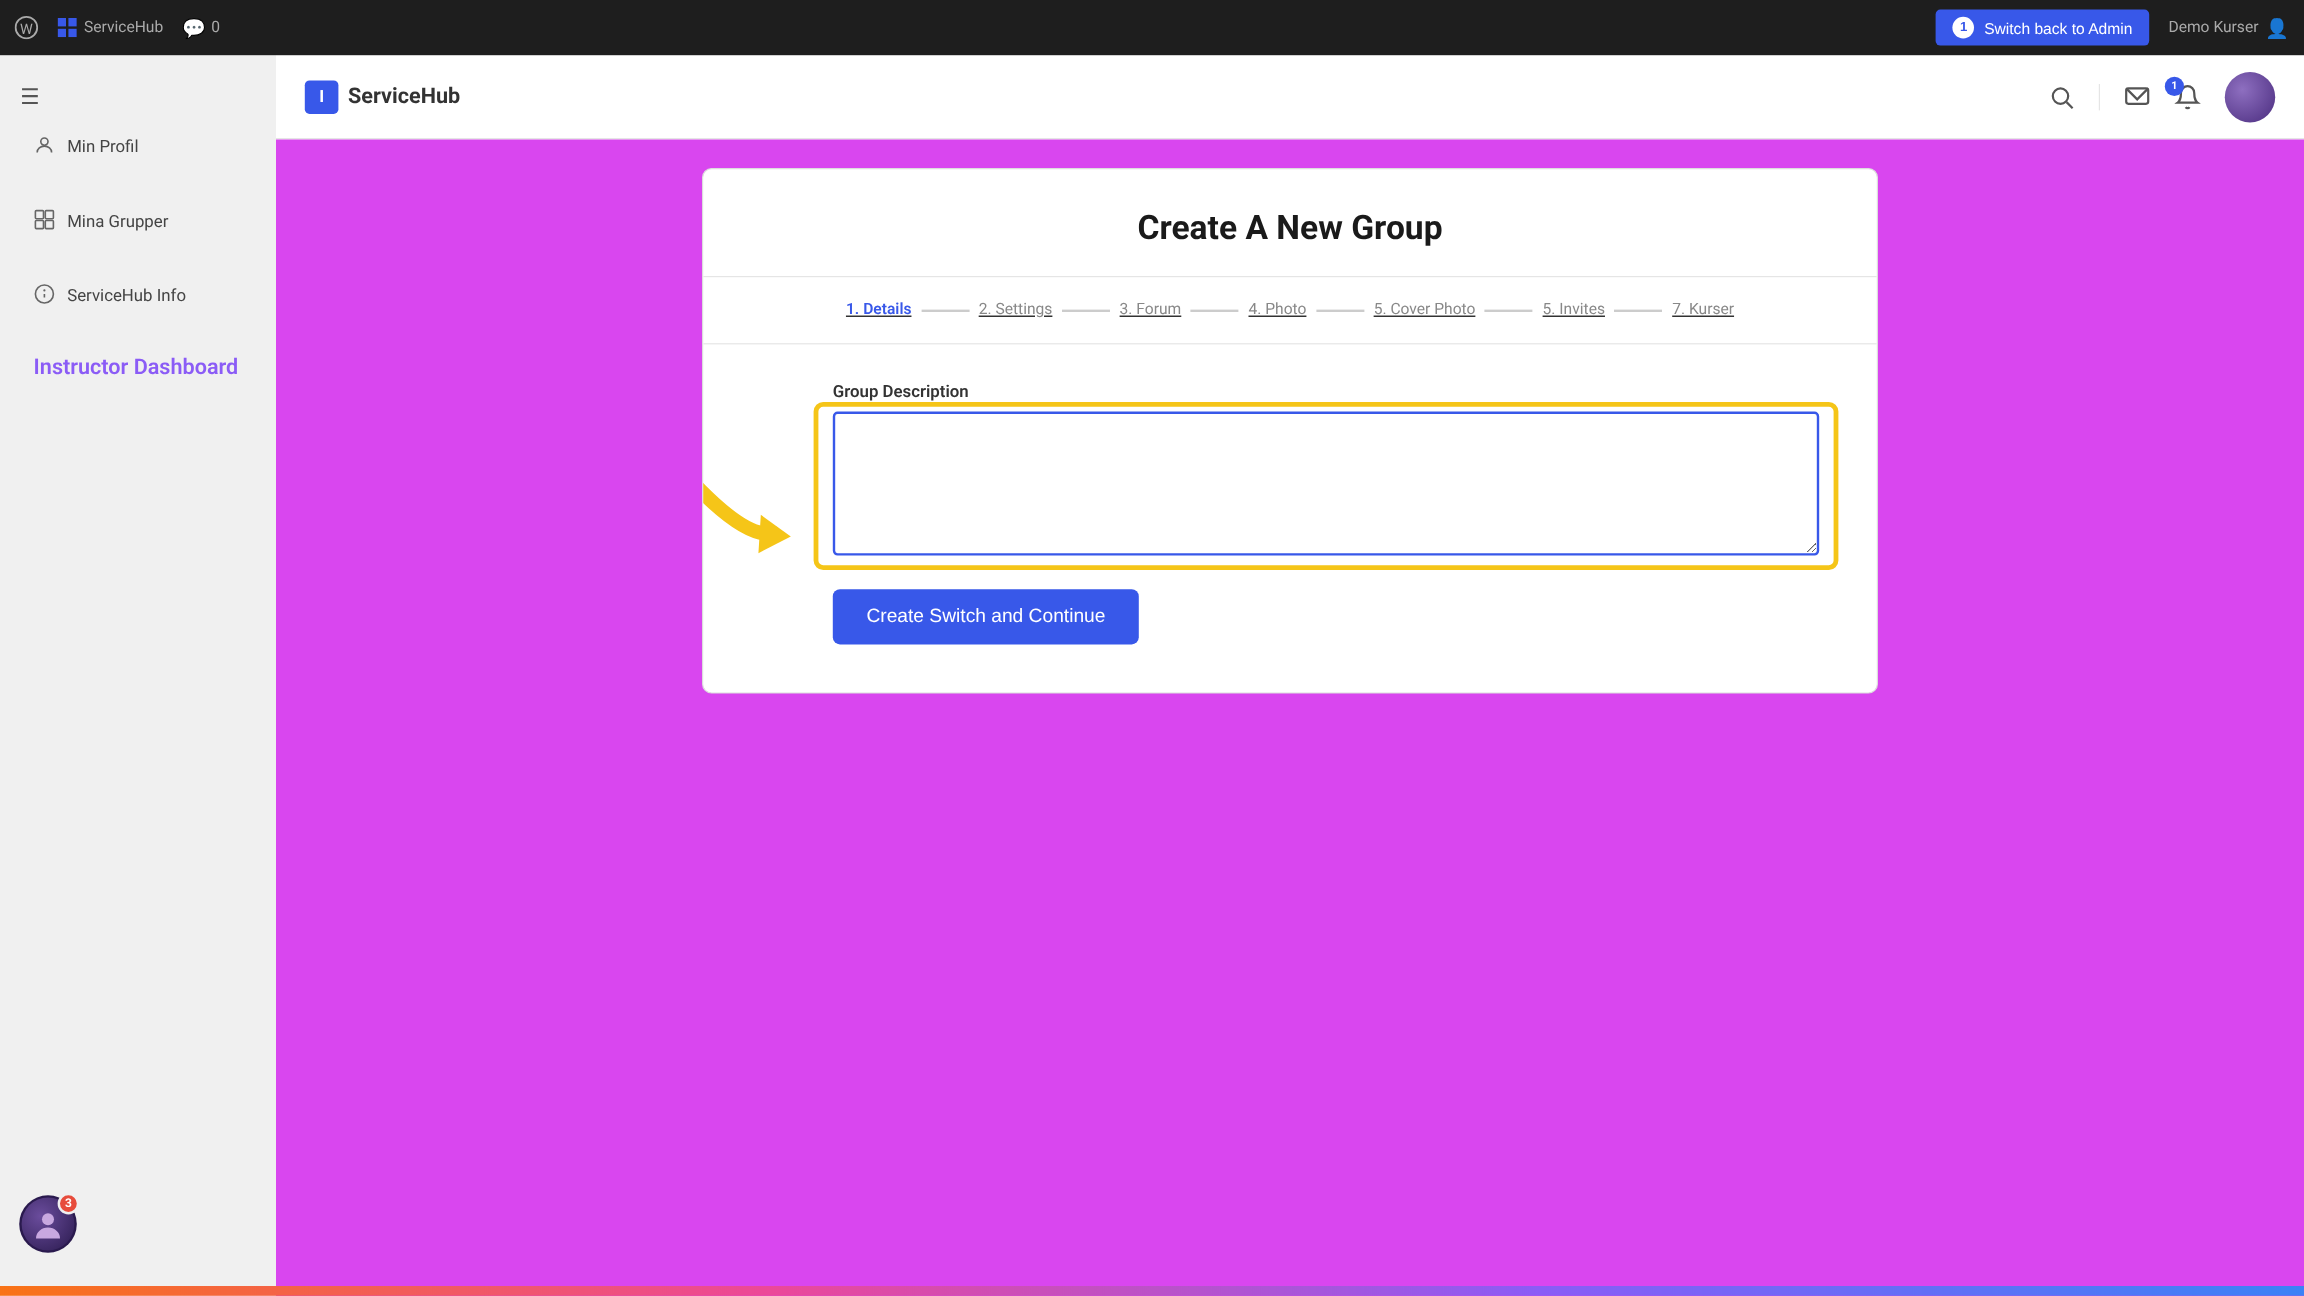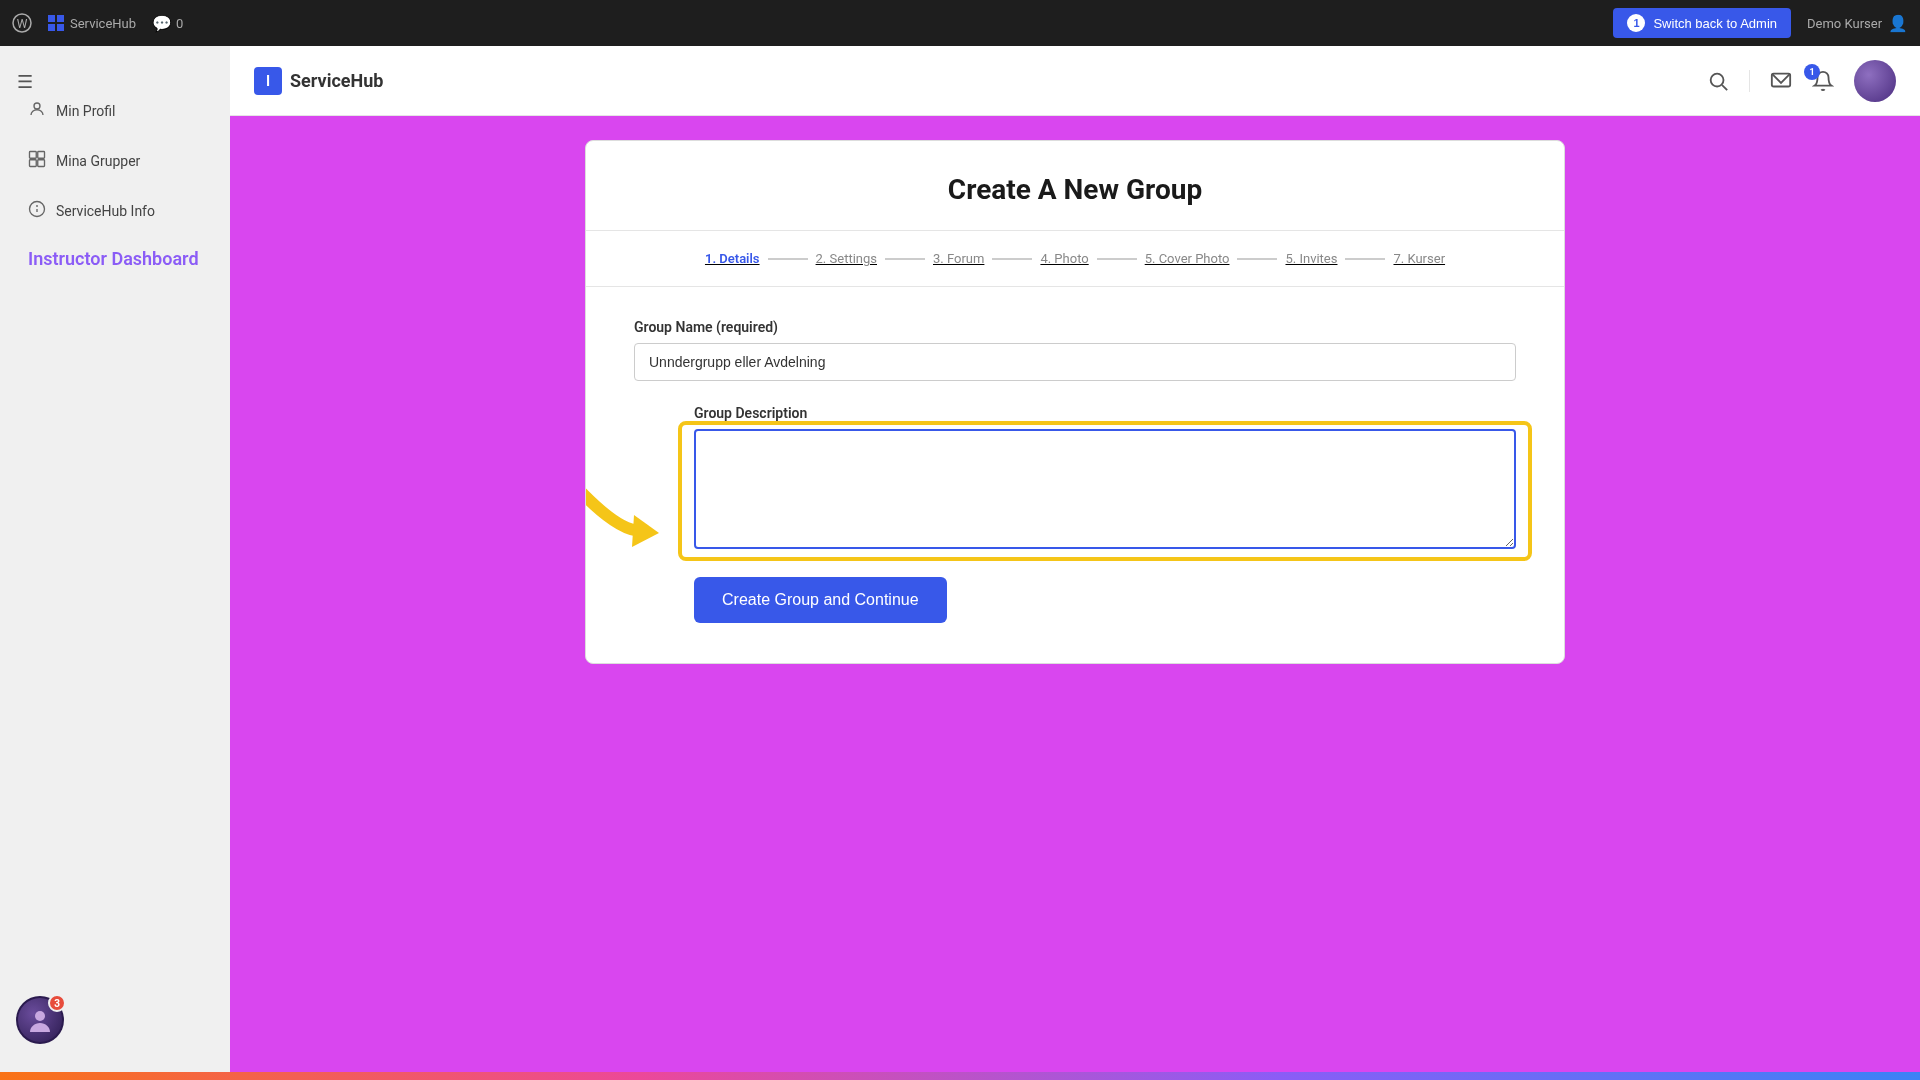--- a/index.html
+++ b/index.html
@@ -84,21 +84,21 @@
       width: 230px;
       background: #f0f0f0;
       padding: 20px 0;
       flex-shrink: 0;
       display: flex;
       flex-direction: column;
     }
     .sidebar-nav {
       display: flex;
       flex-direction: column;
-      gap: 8px;
+      gap: 20px;
       padding: 0 16px;
       flex: 1;
     }
     .sidebar-item {
       display: flex;
       align-items: center;
       gap: 10px;
       padding: 10px 12px;
       border-radius: 6px;
       cursor: pointer;
@@ -546,24 +546,20 @@
           <span>5. Invites</span>
         </div>
         <div class="step-divider"></div>
         <div class="step-item">
           <span>7. Kurser</span>
         </div>
       </div>
 
       <div class="form-area">
 
-        <div class="form-group">
-          <label class="form-label">Group Name (required)</label>
-          <input type="text" class="form-input" value="Unndergrupp eller Avdelning" style="">
-        </div>
 
         <div class="form-group annotation-wrapper" style="position:relative; margin-left: 60px;">
 
           <div class="arrow-container">
             <svg viewBox="0 0 200 120" width="200" height="120" style="overflow:visible;">
 
               <path d="M 20 20 Q 60 10 100 50 Q 140 90 160 85" fill="none" stroke="#f5c518" stroke-width="12" stroke-linecap="round" stroke-linejoin="round"></path>
 
               <polygon points="150,70 175,88 148,102" fill="#f5c518"></polygon>
             </svg>
@@ -572,21 +568,21 @@
           <label class="form-label">Group Description</label>
 
           <div style="position:relative;">
             <div class="yellow-highlight"></div>
             <textarea class="form-textarea" rows="6" style="position: relative; z-index: 5;"></textarea>
           </div>
         </div>
 
         <div style="margin-left: 60px;">
           <button class="submit-btn">
-            <span>Create Group and Continue</span>
+            <span>Create Switch and Continue</span>
           </button>
         </div>
 
       </div>
 
     </div>
 
   </main>
 
 </div>

